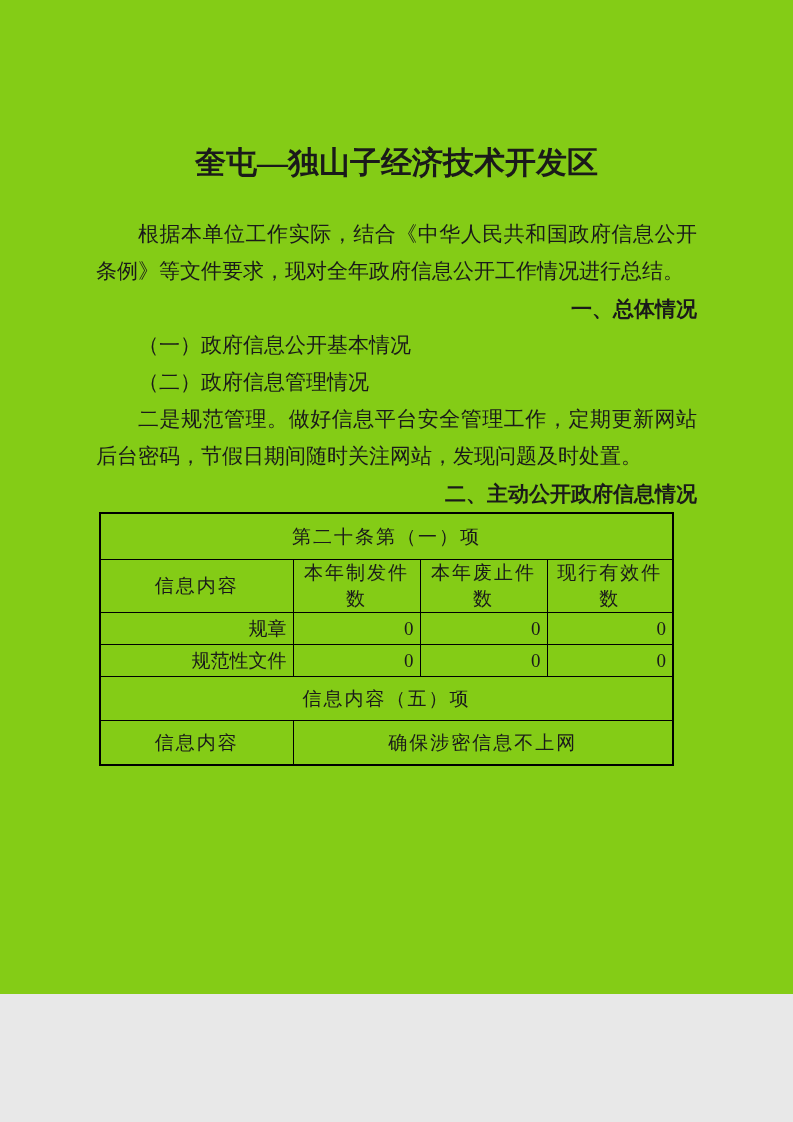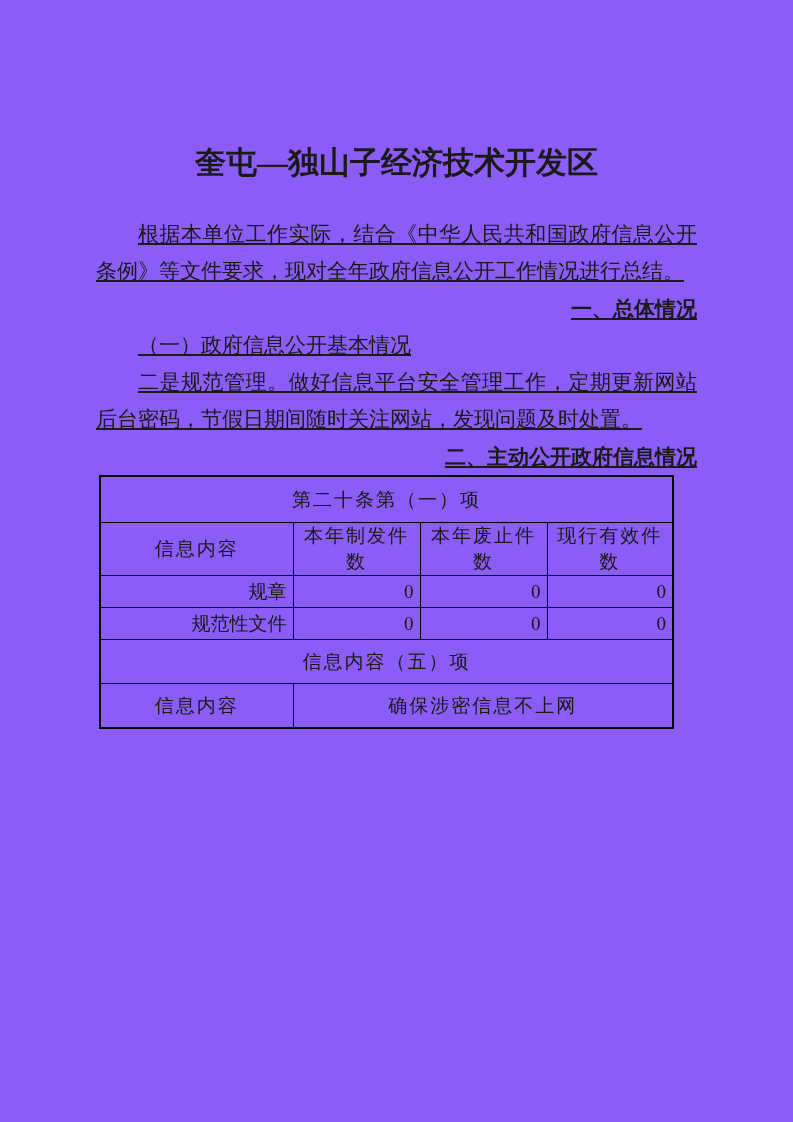--- a/index.html
+++ b/index.html
@@ -1,21 +1,21 @@
 <!DOCTYPE html>
 <html><head>
 <meta charset="utf-8">
 <style>
   html, body { margin: 0; padding: 0; background: #e8e8e8; }
   .page {
     position: relative;
     width: 793px;
-    height: 1122px;
+    height: 994px;
     margin: 0 auto;
-    background: #8b5cf6;
+    background: #84cc16;
     color: #1a1a1a;
     overflow: hidden;
     font-family: "Liberation Serif", "DejaVu Serif", serif;
   }
   .doc-title {
     margin: 140px 96px 0 96px;
     text-align: center;
     font-size: 31px;
     line-height: 45px;
     font-weight: bold;
@@ -26,21 +26,20 @@
     margin: 31px 96px 0 96px;
     width: 601px;
     font-size: 21px;
     line-height: 37px;
     text-align: justify;
   }
   .doc-body p {
     margin: 0;
     padding: 0;
     text-indent: 2em;
-    text-decoration: underline;
   }
   .heading-black {
     font-family: "Liberation Sans", "DejaVu Sans", sans-serif;
     font-weight: bold;
     text-align: right;
   }
   .sub-heading { text-align: left; }
   .info-table {
     margin: 0 0 0 99px;
     width: 573px;
@@ -70,20 +69,21 @@
 <div class="page">
 
   <div class="doc-title">
     <span class="title-line">奎屯—独山子经济技术开发区</span>
   </div>
 
   <div class="doc-body">
     <p>根据本单位工作实际，结合《中华人民共和国政府信息公开条例》等文件要求，现对全年政府信息公开工作情况进行总结。</p>
     <p class="heading-black">一、总体情况</p>
     <p class="sub-heading">（一）政府信息公开基本情况</p>
+    <p class="sub-heading">（二）政府信息管理情况</p>
     <p>二是规范管理。做好信息平台安全管理工作，定期更新网站后台密码，节假日期间随时关注网站，发现问题及时处置。</p>
     <p class="heading-black">二、主动公开政府信息情况</p>
   </div>
 
   <table class="info-table">
     <colgroup>
       <col style="width:193px">
       <col style="width:127px">
       <col style="width:127px">
       <col style="width:126px">

